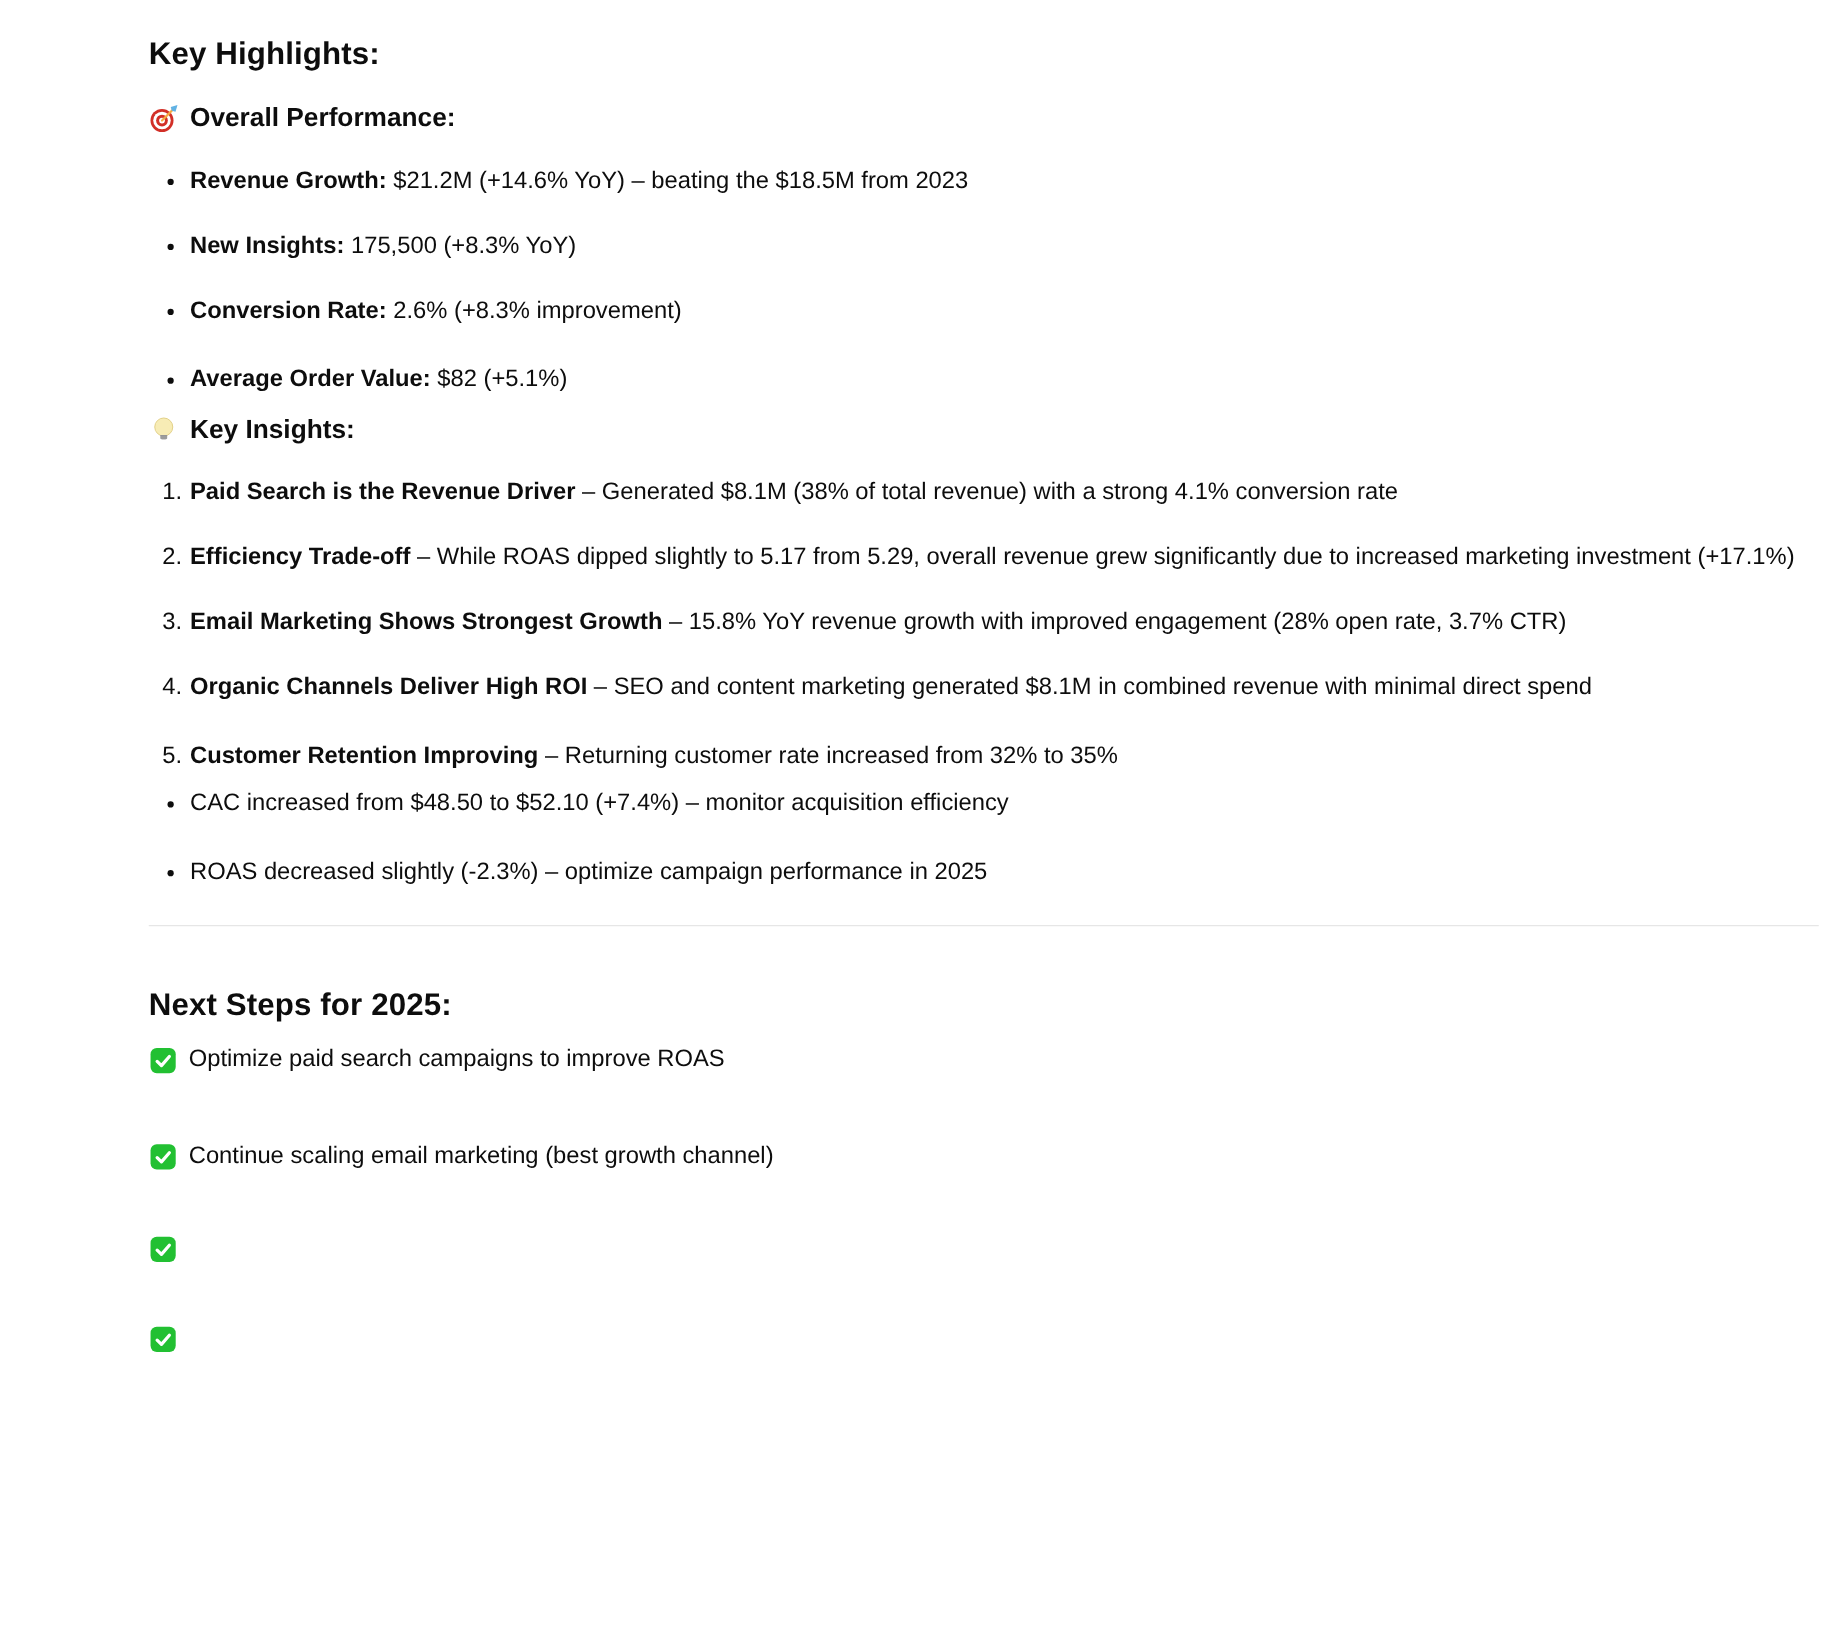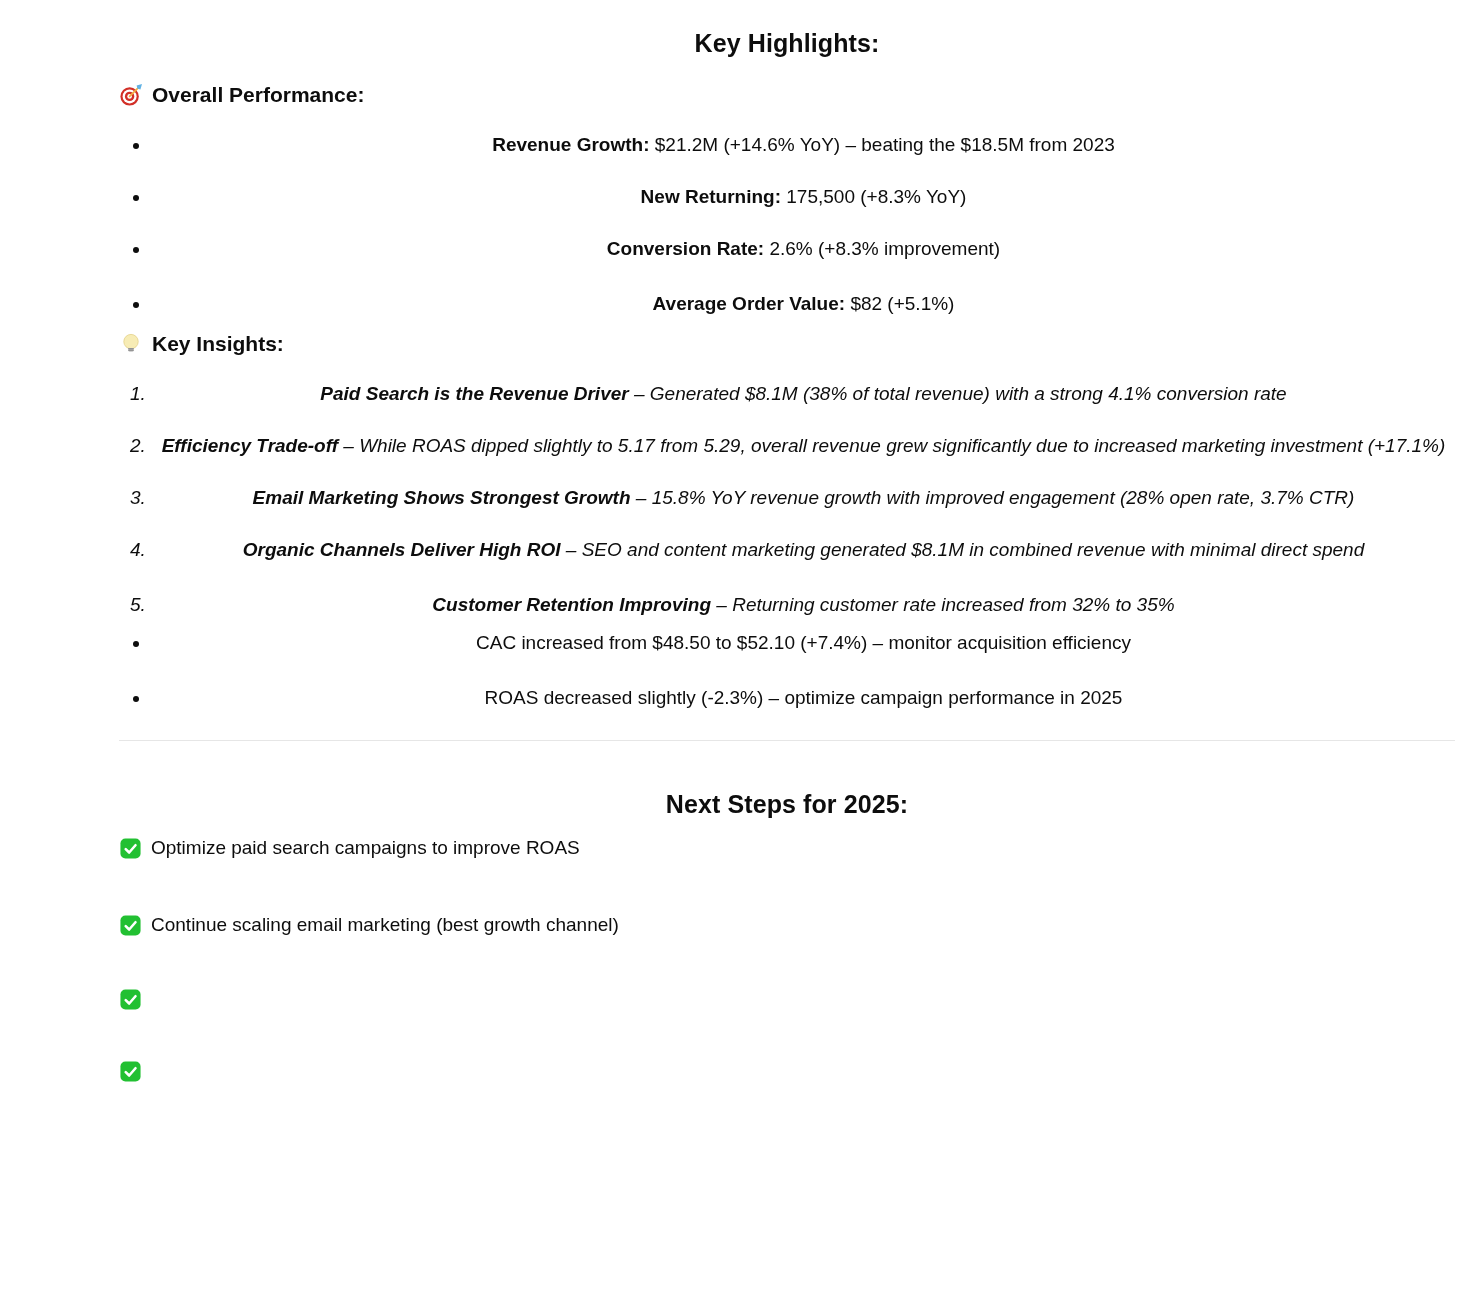--- a/index.html
+++ b/index.html
@@ -8,21 +8,20 @@
     background: #ffffff;
     font-family: "Liberation Sans", "DejaVu Sans", sans-serif;
     color: #0d0d0d;
   }
   .page {
     width: 1474px;
     height: 1308px;
     background: #ffffff;
     overflow: hidden;
     box-sizing: border-box;
-    text-align: center;
   }
   .doc {
     box-sizing: content-box;
     width: 1336px;
     padding: 29px 19px 0 119px;
     font-size: 19px;
   }
   h3.doc-heading {
     font-size: 25px;
     font-weight: 700;
@@ -43,21 +42,21 @@
     display: inline-flex;
     width: 24px;
     height: 24px;
     flex: 0 0 auto;
   }
   ul.doc-list, ol.doc-list {
     margin: 0;
     padding: 0 0 0 32px;
   }
   ul.doc-list { list-style: disc; }
-  ol.doc-list { list-style: decimal; font-style: italic; }
+  ol.doc-list { list-style: decimal; }
   .doc-list li {
     line-height: 38px;
     margin: 0 0 14px 0;
     padding-left: 1px;
   }
   .doc-list li:last-child { margin-bottom: 0; margin-top: 17px; }
   strong { font-weight: 700; }
   hr.divider {
     border: none;
     border-top: 1px solid #e6e6e6;
@@ -97,21 +96,21 @@
           <circle cx="10.6" cy="13.4" r="4.7" fill="#d22f27"></circle>
           <circle cx="10.6" cy="13.4" r="2.3" fill="#ffffff"></circle>
           <path d="M10.6 13.4 L19.6 4.4" stroke="#f4aa41" stroke-width="1.7" stroke-linecap="round"></path>
           <path d="M17.6 2.6 L23 1 L21.4 6.4 L18.4 5.6 Z" fill="#61b2e4"></path>
         </svg>
       </span>
       <strong>Overall Performance:</strong>
     </p>
     <ul class="doc-list">
       <li><strong>Revenue Growth:</strong><span> $21.2M (+14.6% YoY) – beating the $18.5M from 2023</span></li>
-      <li><strong>New Returning:</strong><span> 175,500 (+8.3% YoY)</span></li>
+      <li><strong>New Insights:</strong><span> 175,500 (+8.3% YoY)</span></li>
       <li><strong>Conversion Rate:</strong><span> 2.6% (+8.3% improvement)</span></li>
       <li><strong>Average Order Value:</strong><span> $82 (+5.1%)</span></li>
     </ul>
 
     <p class="section-title">
       <span class="emoji">
         <svg viewBox="0 0 24 24" width="24" height="24" aria-hidden="true">
           <circle cx="12" cy="9.6" r="7.2" fill="#f7ecb5" stroke="#e3d188" stroke-width="0.8"></circle>
           <path d="M9.3 16 h5.4 v2.2 a1.4 1.4 0 0 1 -1.4 1.4 h-2.6 a1.4 1.4 0 0 1 -1.4 -1.4 Z" fill="#a8a8a8"></path>
           <rect x="9.3" y="16.2" width="5.4" height="1" fill="#8f8f8f"></rect>

